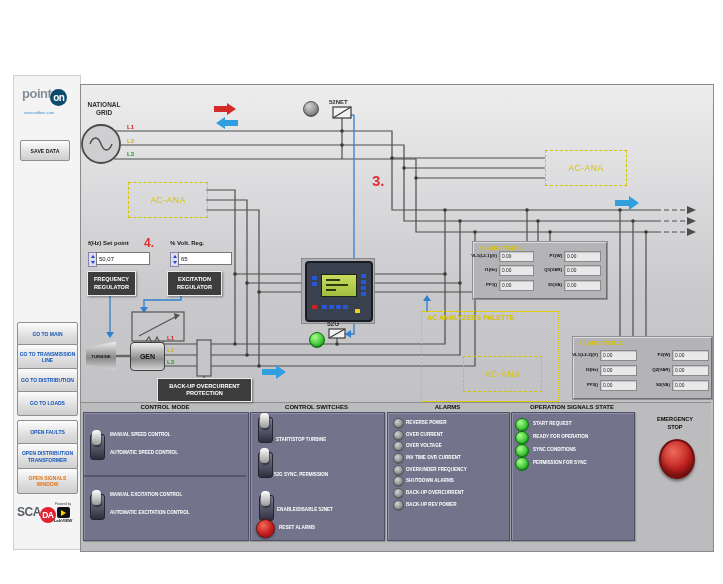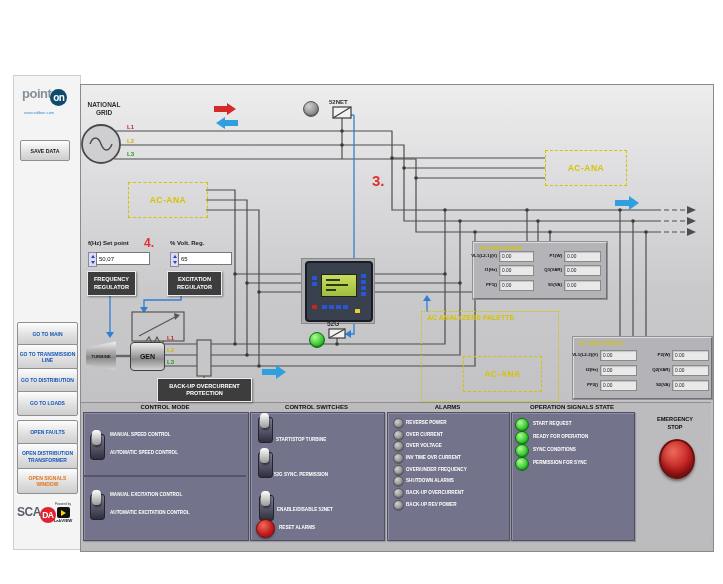--- a/index.html
+++ b/index.html
@@ -28,21 +28,21 @@
   .lvname{font-size:4.3px;color:#222;font-weight:bold}
   
   .main{position:absolute;left:80px;top:84px;width:632px;height:466px;
         background:linear-gradient(180deg,#ededee,#c9c9cc 45%,#b9b9bd);border:1px solid #8a8a8a}
   .ctrlarea{position:absolute;left:81px;top:402px;width:630px;height:147px;background:#bcbcbe;border-top:1px solid #8e8e8e}
   .ptitle{position:absolute;left:80px;top:87px;width:632px;text-align:center;
           font-size:13.5px;font-weight:bold;font-style:italic;color:#d42a2a;letter-spacing:0.5px}
   .marker{position:absolute;font-weight:bold;color:#e03030}
   .smlbl{position:absolute;font-weight:bold;color:#2f2f2f;white-space:nowrap}
   .phl{position:absolute;font-size:6px;font-weight:bold;white-space:nowrap}
-  .ybox{position:absolute;border:1.2px dashed #d6c300;color:#d6c300;font-weight:bold;font-size:8.5px;
+  .ybox{position:absolute;border:1.2px dashed #d6c300;color:#d6c300;font-weight:normal;font-size:8.5px;
         display:flex;align-items:center;justify-content:center;letter-spacing:0.5px}
   .palette{position:absolute;border:1px dotted #d6c300}
   .paltitle{position:absolute;color:#d6c300;font-size:7px;font-weight:bold;white-space:nowrap}
   .darkbox{position:absolute;background:#3d3d3d;border:1px solid #ececec;color:#fff;font-weight:bold;
            font-size:5.6px;text-align:center;display:flex;align-items:center;justify-content:center;
            line-height:1.3;box-shadow:1px 1px 2px rgba(0,0,0,.4)}
   .numlbl{position:absolute;font-size:6px;font-weight:bold;color:#1a1a1a;white-space:nowrap}
   .numinput{position:absolute;height:11px;width:50px;background:#fff;border:1px solid #777;
             font-size:6px;padding:0 0 0 2px;font-family:inherit;color:#111}
   .spin{position:absolute;width:7px;height:13px;background:#dcdcee;border:1px solid #8888aa;

